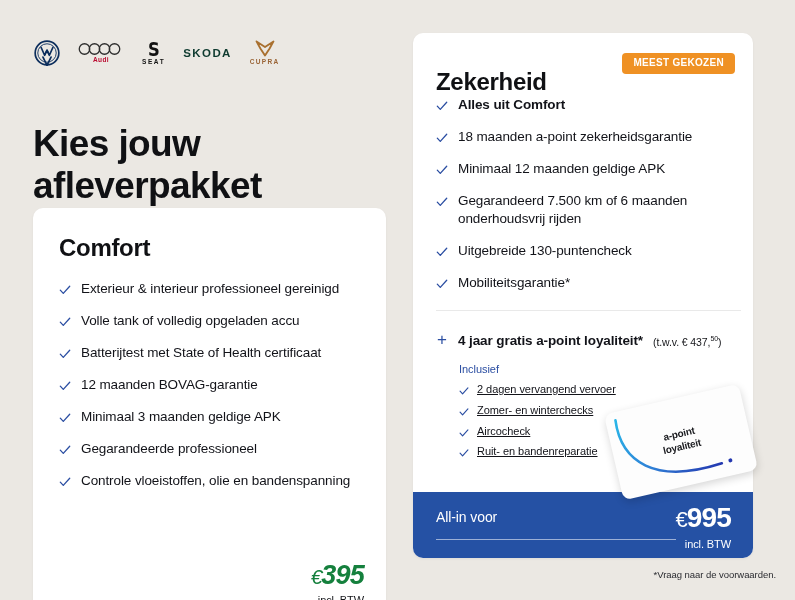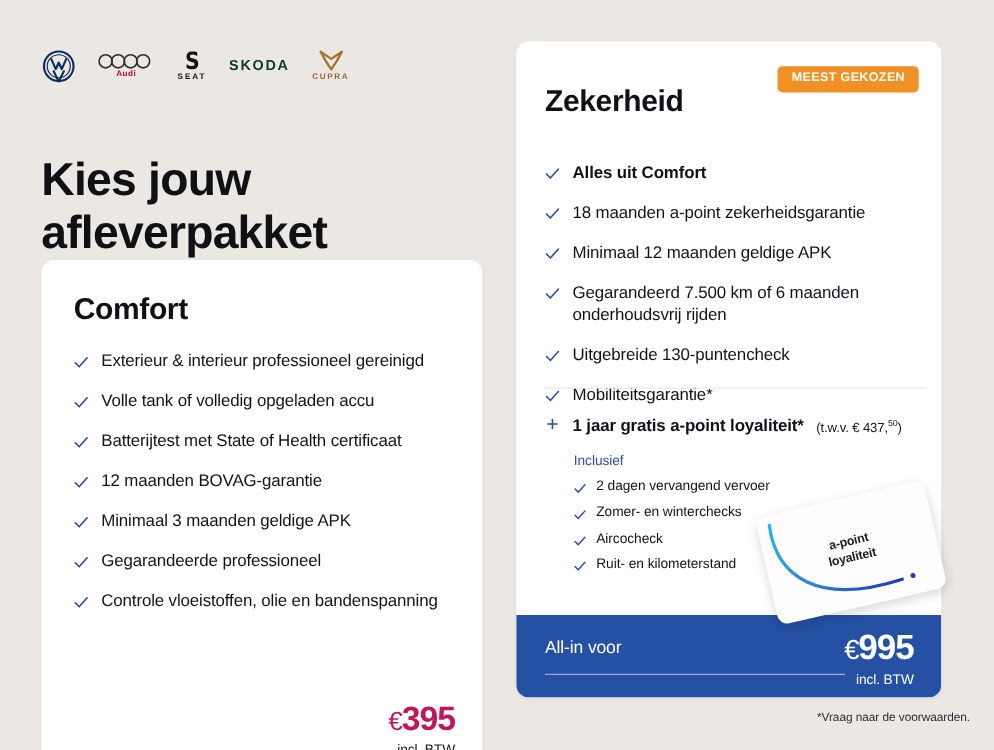--- a/index.html
+++ b/index.html
@@ -143,21 +143,21 @@
 
   .comfort-list {
     position: absolute;
     left: 26px;
     top: 72px;
     width: 295px;
   }
   .zekerheid-list {
     position: absolute;
     left: 23px;
-    top: 96px;
+    top: 63px;
     width: 305px;
   }
 
   .divider {
     position: absolute;
     left: 23px;
     top: 277px;
     width: 305px;
     height: 1px;
     background: #e9e9e9;
@@ -207,21 +207,21 @@
     margin-bottom: 8px;
     letter-spacing: -0.05px;
   }
   .sub-item {
     display: flex;
     align-items: flex-start;
     gap: 8px;
     margin-bottom: 7px;
   }
   .sub-chk { flex: 0 0 auto; width: 10px; height: 10px; margin-top: 3px; }
-  .sub-text { font-size: 11px; color: #121319; line-height: 1.25; letter-spacing: -0.05px; }
+  .sub-text { font-size: 11px; color: #121319; line-height: 1.25; letter-spacing: -0.05px; text-decoration: underline; }
 
   
   .loyalty-card {
     position: absolute;
     left: 612px;
     top: 398px;
     width: 138px;
     height: 88px;
     transform: rotate(-13deg);
     pointer-events: none;
@@ -251,22 +251,23 @@
   .comfort-price {
     position: absolute;
     right: 22px;
     bottom: 18px;
     text-align: right;
   }
   .price-amount {
     font-size: 27px;
     font-weight: bold;
     letter-spacing: -0.8px;
-    color: #be185d;
+    color: #15803d;
     line-height: 1;
+    font-style: italic;
   }
   .price-amount .cur { font-size: 21px; font-weight: 400; letter-spacing: -1px; }
   .price-sub {
     font-size: 11px;
     color: #15161a;
     margin-top: 5px;
     letter-spacing: -0.1px;
   }
 
   
@@ -468,21 +469,21 @@
             <path d="M1.5 7.2 L5 11 L12.5 2.6" fill="none" stroke="#2b4ea2" stroke-width="1.5" stroke-linecap="round" stroke-linejoin="round"></path>
           </svg>
         <span class="feature-text">Mobiliteitsgarantie*</span>
       </li>
     </ul>
 
     <div class="divider"></div>
 
     <div class="plus-row">
       <span class="plus-sign">+</span>
-      <span class="plus-main">1 jaar gratis a-point loyaliteit*</span>
+      <span class="plus-main">4 jaar gratis a-point loyaliteit*</span>
       <span class="plus-note"><span>(t.w.v. € 437,</span><sup>50</sup><span>)</span></span>
     </div>
 
     <div class="inclusief-block">
       <div class="inclusief-head">Inclusief</div>
       <div class="sub-item">
         <svg class="sub-chk" viewBox="0 0 14 14">
             <path d="M1.5 7.2 L5 11 L12.5 2.6" fill="none" stroke="#2b4ea2" stroke-width="1.6" stroke-linecap="round" stroke-linejoin="round"></path>
           </svg>
         <span class="sub-text">2 dagen vervangend vervoer</span>
@@ -496,21 +497,21 @@
       <div class="sub-item">
         <svg class="sub-chk" viewBox="0 0 14 14">
             <path d="M1.5 7.2 L5 11 L12.5 2.6" fill="none" stroke="#2b4ea2" stroke-width="1.6" stroke-linecap="round" stroke-linejoin="round"></path>
           </svg>
         <span class="sub-text">Aircocheck</span>
       </div>
       <div class="sub-item">
         <svg class="sub-chk" viewBox="0 0 14 14">
             <path d="M1.5 7.2 L5 11 L12.5 2.6" fill="none" stroke="#2b4ea2" stroke-width="1.6" stroke-linecap="round" stroke-linejoin="round"></path>
           </svg>
-        <span class="sub-text">Ruit- en kilometerstand</span>
+        <span class="sub-text">Ruit- en bandenreparatie</span>
       </div>
     </div>
 
     <div class="blue-footer">
       <div class="bf-label">All-in voor</div>
       <div class="bf-rule"></div>
       <div class="bf-price">
         <div class="bf-amount"><span class="cur">€</span><span>995</span></div>
         <div class="bf-sub">incl. BTW</div>
       </div>

